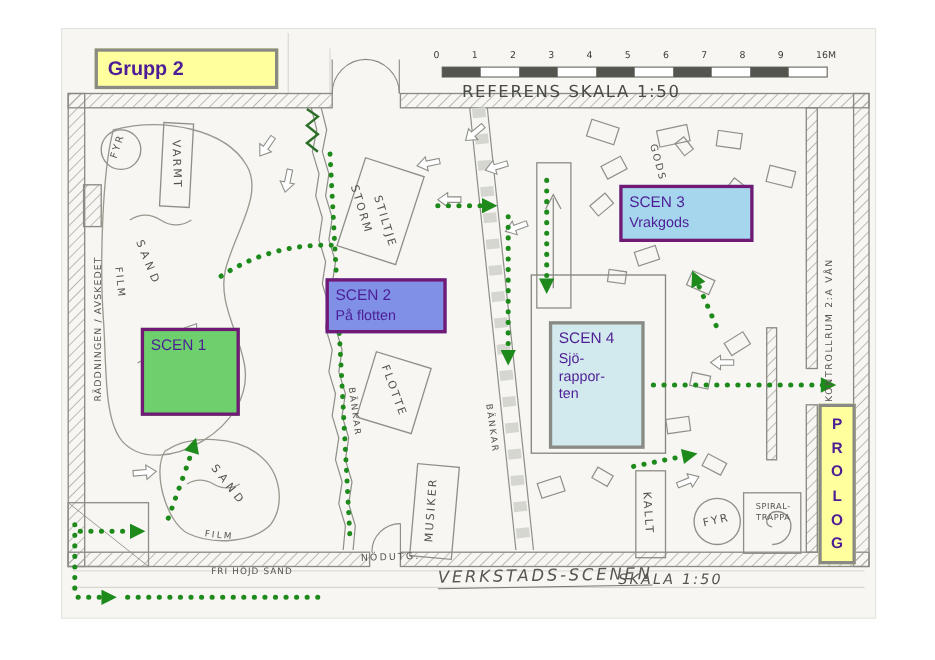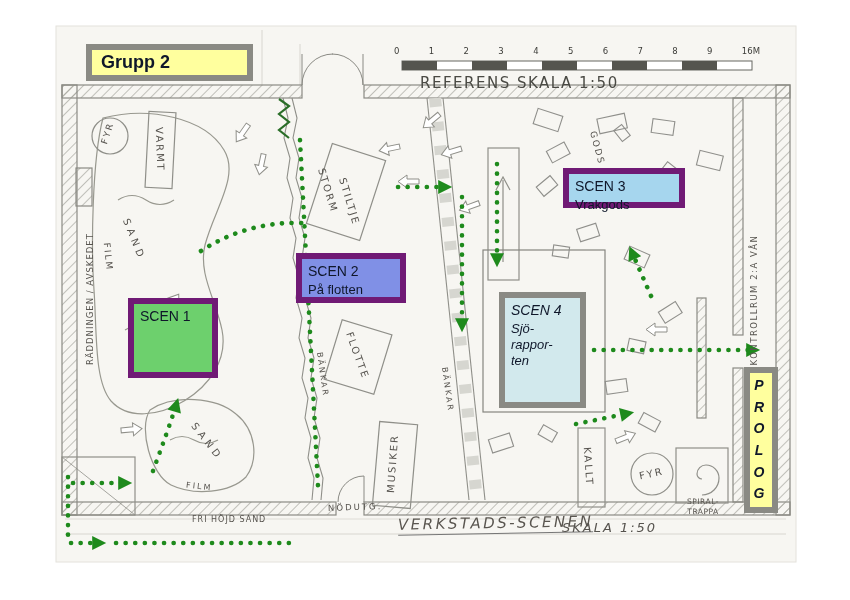--- a/index.html
+++ b/index.html
@@ -1,28 +1,28 @@
 <!DOCTYPE html>
 <html><head>
 <meta charset="utf-8">
 <style>
   html,body{margin:0;padding:0;}
   body{width:850px;height:600px;background:#ffffff;overflow:hidden;}
   .page{position:relative;width:850px;height:600px;background:#ffffff;font-family:"Liberation Sans",sans-serif;}
   .sketch-svg{position:absolute;left:0;top:0;}
-  .label{position:absolute;box-sizing:border-box;border:6px solid #701a75;color:#0f172a;
+  .label{position:absolute;box-sizing:border-box;border:3px solid #701a75;color:#4c1d95;
          font-family:"Liberation Sans",sans-serif;font-size:13px;line-height:1.25;padding:4px 6px;}
   .ltitle{font-size:14px;margin-bottom:1px;}
   .pre{white-space:pre-line;}
   .scen1{background:#6dd06d;}
   .scen2{background:#8090e6;}
   .scen3{background:#a6d6ee;}
-  .scen4{background:#d2e9ed;border-color:#8a8a84;font-style:italic;}
+  .scen4{background:#d2e9ed;border-color:#8a8a84;}
   .grupp{background:#ffff9e;border-color:#8a8a84;font-weight:bold;font-size:18px;display:flex;align-items:center;padding-left:9px;}
-  .prolog{background:#ffff9e;border-color:#8a8a84;display:flex;align-items:center;justify-content:flex-start;padding:2px;font-style:italic;}
+  .prolog{background:#ffff9e;border-color:#8a8a84;display:flex;align-items:center;justify-content:center;padding:2px;}
   .prolog-text{width:14px;word-break:break-all;line-height:1.55;font-weight:bold;font-size:14px;text-align:center;}
   .anno{position:absolute;font-family:"DejaVu Sans",sans-serif;color:#56534e;letter-spacing:2px;
         font-size:10px;white-space:nowrap;transform-origin:center;}
   .ruler-ticks{position:absolute;left:394px;top:46px;width:366px;display:flex;justify-content:space-between;
         font-family:"DejaVu Sans",sans-serif;font-size:8.5px;color:#3c3c38;letter-spacing:0;}
   .ruler-caption{position:absolute;left:420px;top:74px;font-family:"DejaVu Sans",sans-serif;
         font-size:15px;letter-spacing:1.5px;color:#4a4a44;}
 </style>
 </head>
 <body>
@@ -190,41 +190,41 @@
   <div class="anno" style="left:305px;top:185px;transform:rotate(73deg);">STORM</div>
   <div class="anno" style="left:325px;top:196px;transform:rotate(73deg);">STILTJE</div>
   <div class="anno" style="left:300px;top:370px;transform:rotate(82deg);font-size:8px;">BÄNKAR</div>
   <div class="anno" style="left:425px;top:385px;transform:rotate(82deg);font-size:8px;">BÄNKAR</div>
   <div class="anno" style="left:333px;top:350px;transform:rotate(70deg);">FLOTTE</div>
   <div class="anno" style="left:363px;top:458px;transform:rotate(-86deg);">MUSIKER</div>
   <div class="anno" style="left:580px;top:143px;transform:rotate(75deg);font-size:9px;">GODS</div>
   <div class="anno" style="left:666px;top:295px;width:176px;text-align:center;transform:rotate(-90deg);font-size:8.5px;letter-spacing:1.5px;">KONTROLLRUM 2:A VÅN</div>
   <div class="anno" style="left:569px;top:461px;transform:rotate(86deg);">KALLT</div>
   <div class="anno" style="left:639px;top:468px;transform:rotate(-12deg);">FYR</div>
-  <div class="anno" style="left:681px;top:456px;width:44px;text-align:center;font-size:7.5px;letter-spacing:0.5px;white-space:pre-line;line-height:1.3;margin-top:41px;">SPIRAL-
+  <div class="anno" style="left:681px;top:456px;width:44px;text-align:center;font-size:7.5px;letter-spacing:0.5px;white-space:pre-line;line-height:1.3;">SPIRAL-
 TRAPPA</div>
   <div class="anno" style="left:328px;top:502px;font-size:8.5px;transform:rotate(-2deg);">NÖDUTG.</div>
   <div class="anno" style="left:398px;top:514px;font-size:15px;font-style:italic;letter-spacing:2.5px;color:#5a5650;border-bottom:1.5px solid #777;padding-bottom:1px;transform:rotate(-1deg);">VERKSTADS-SCENEN</div>
   <div class="anno" style="left:562px;top:520px;font-size:13px;font-style:italic;">SKALA 1:50</div>
   <div class="anno" style="left:192px;top:515px;font-size:8px;letter-spacing:1px;">FRI HÖJD SAND</div>
 
   <div class="label grupp" style="left:86px;top:44px;width:167px;height:37px;">
     <span>Grupp 2</span>
   </div>
 
   <div class="label scen1" style="left:128px;top:298px;width:90px;height:80px;">
     <div class="ltitle">SCEN 1</div>
   </div>
 
   <div class="label scen2" style="left:296px;top:253px;width:110px;height:50px;">
     <div class="ltitle">SCEN 2</div>
     <div class="lsub pre">På flotten</div>
   </div>
 
-  <div class="label scen3" style="left:563px;top:168px;width:122px;height:40px;">
+  <div class="label scen3" style="left:563px;top:168px;width:122px;height:52px;">
     <div class="ltitle">SCEN 3</div>
     <div class="lsub pre">Vrakgods</div>
   </div>
 
   <div class="label scen4" style="left:499px;top:292px;width:87px;height:116px;">
     <div class="ltitle">SCEN 4</div>
     <div class="lsub pre">Sjö-
 rappor-
 ten</div>
   </div>

